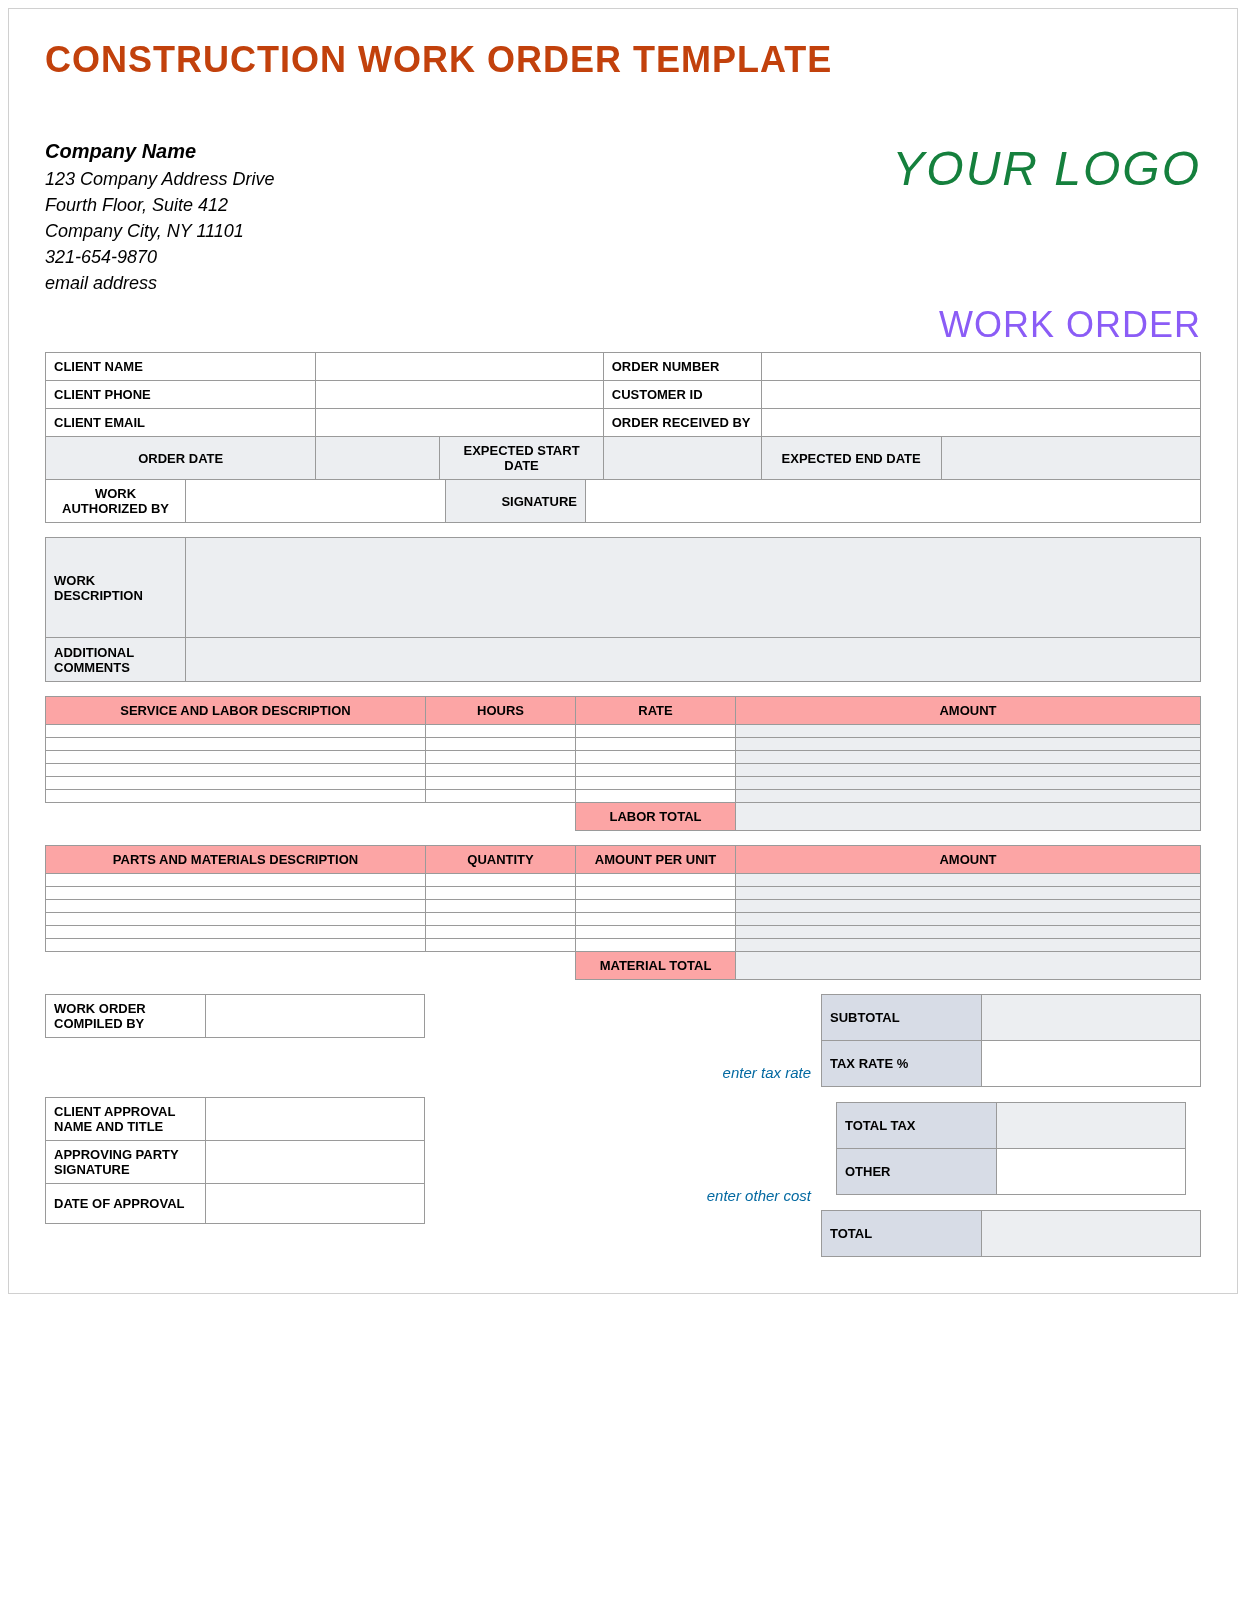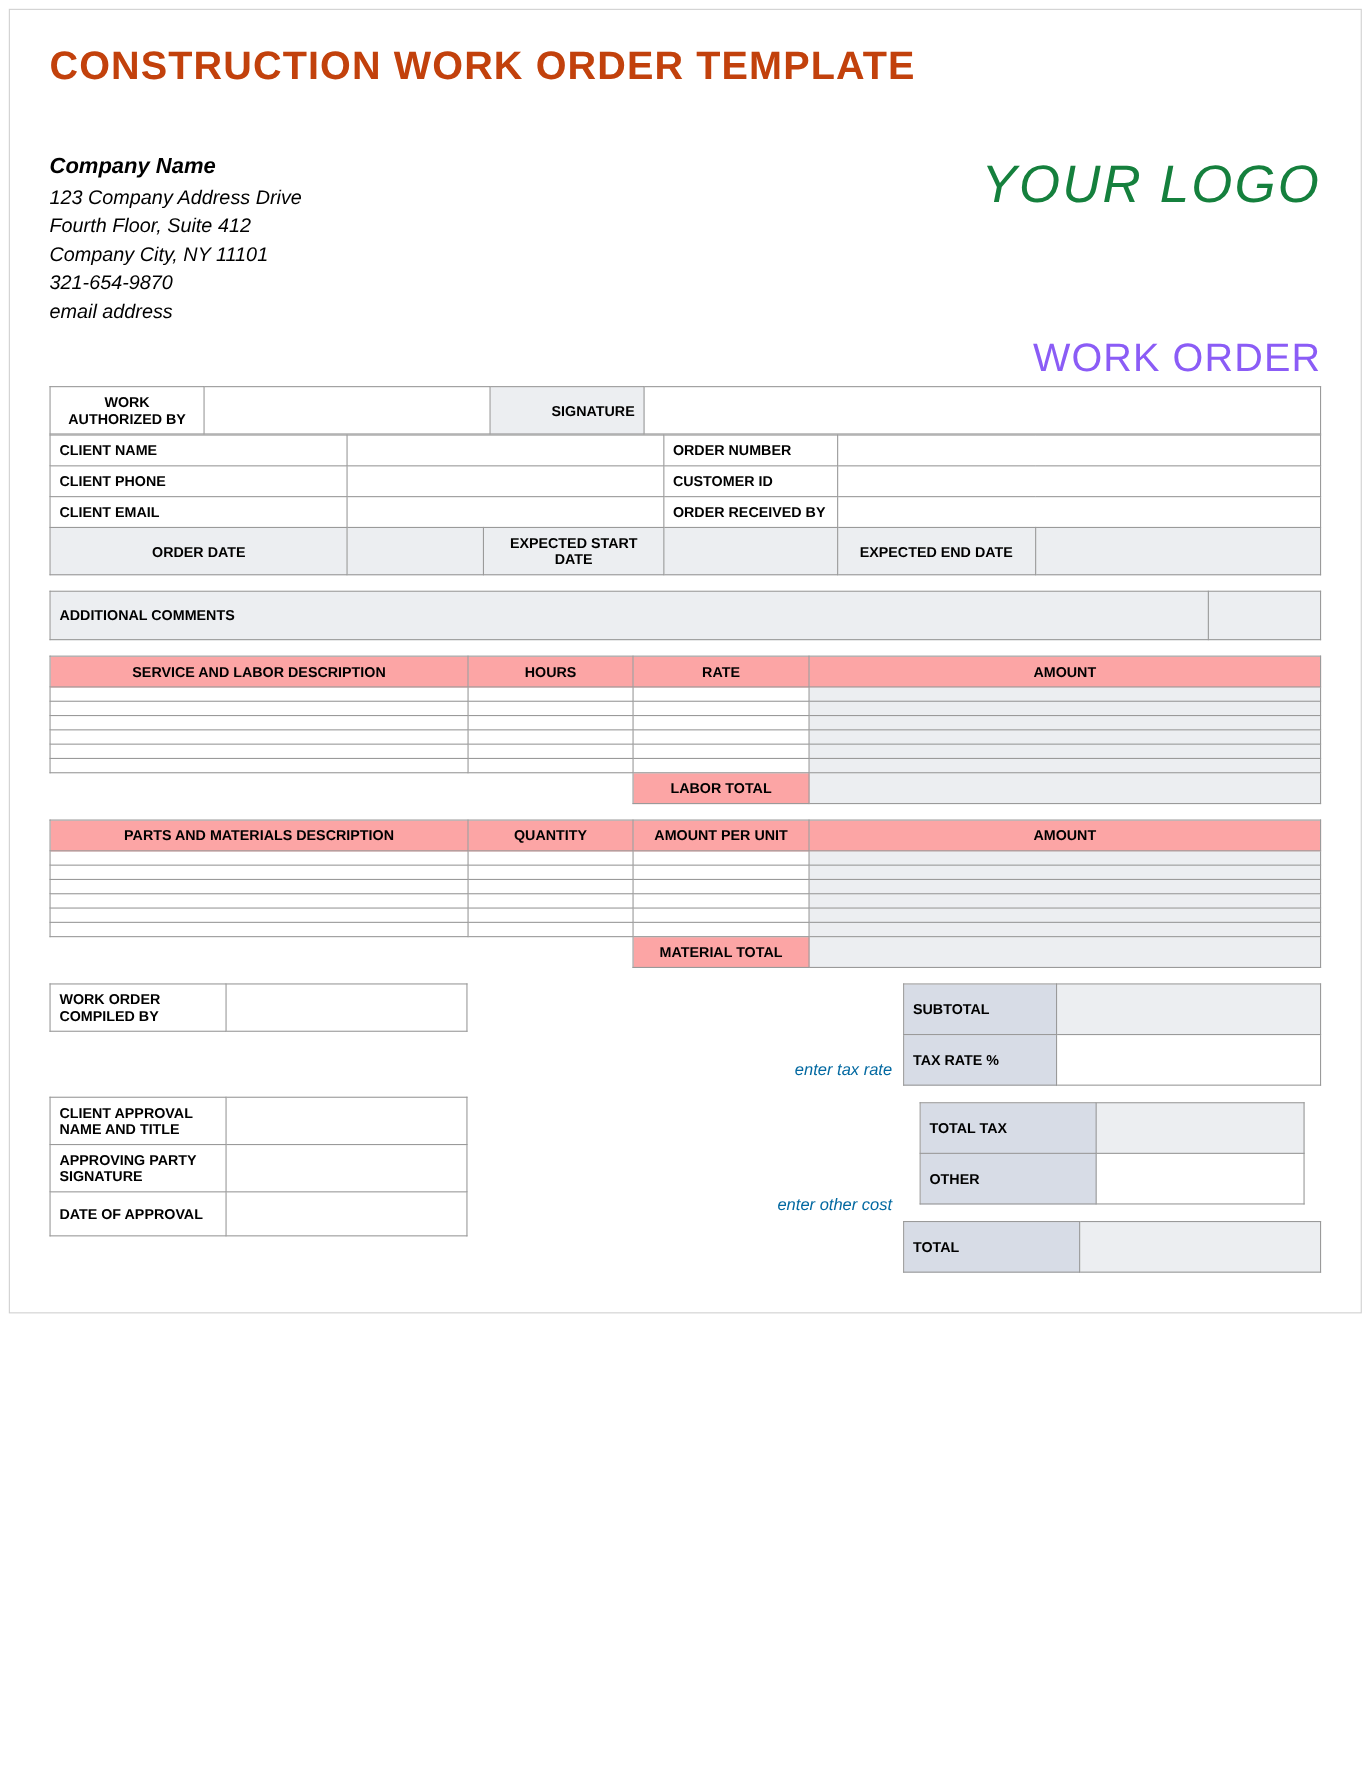--- a/index.html
+++ b/index.html
@@ -94,31 +94,20 @@
       <div>Fourth Floor, Suite 412</div>
       <div>Company City, NY  11101</div>
       <div>321-654-9870</div>
       <div>email address</div>
     </div>
     <div class="logo-placeholder">YOUR LOGO</div>
   </div>
 
   <div class="work-order-label">WORK ORDER</div>
 
-  <table style="margin-top:-1px">
-    <tbody>
-        <tr>
-      <td class="lbl-c" style="width:140px">WORK AUTHORIZED BY</td>
-      <td style="width:260px"></td>
-      <td class="lbl-c grayhdr" style="width:140px;text-align:right">SIGNATURE</td>
-      <td></td>
-    </tr>
-  </tbody>
-    </table>
-
   <table>
     <tbody>
         <tr>
       <td class="lbl" style="width:130px">CLIENT NAME</td>
       <td colspan="2"></td>
       <td class="lbl" style="width:140px">ORDER NUMBER</td>
       <td colspan="2"></td>
     </tr>
     <tr>
       <td class="lbl">CLIENT PHONE</td>
@@ -136,24 +125,39 @@
       <td class="lbl-c grayhdr" style="width:240px" colspan="1">ORDER DATE</td>
       <td class="grayhdr" style="width:110px"></td>
       <td class="lbl-c grayhdr" style="width:145px">EXPECTED START DATE</td>
       <td class="grayhdr"></td>
       <td class="lbl-c grayhdr" style="width:160px">EXPECTED END DATE</td>
       <td class="grayhdr" style="width:230px"></td>
     </tr>
   </tbody>
     </table>
 
+  <table style="margin-top:-1px">
+    <tbody>
+        <tr>
+      <td class="lbl-c" style="width:140px">WORK AUTHORIZED BY</td>
+      <td style="width:260px"></td>
+      <td class="lbl-c grayhdr" style="width:140px;text-align:right">SIGNATURE</td>
+      <td></td>
+    </tr>
+  </tbody>
+    </table>
+
   <div class="spacer"></div>
 
   <table>
     <tbody>
+        <tr class="tall">
+      <td class="lbl grayhdr" style="width:140px">WORK DESCRIPTION</td>
+      <td class="grayhdr"></td>
+    </tr>
     <tr>
       <td class="lbl grayhdr" style="height:44px">ADDITIONAL COMMENTS</td>
       <td class="grayhdr"></td>
     </tr>
   </tbody>
     </table>
 
   <div class="spacer"></div>
 
   <table>
@@ -278,21 +282,21 @@
         </tbody>
             </table>
       </td>
 
       <td class="noborder italic-hint" style="vertical-align:bottom">enter tax rate</td>
 
       <td class="noborder" style="width:380px; vertical-align:top; padding:0">
         <table class="sumrow">
           <tbody>
                 <tr>
-            <td class="sumlbl" style="width:139px">SUBTOTAL</td>
+            <td class="sumlbl" style="width:160px">SUBTOTAL</td>
             <td class="sumval"></td>
           </tr>
           <tr>
             <td class="sumlbl">TAX RATE %</td>
             <td class="sumval-w"></td>
           </tr>
         </tbody>
             </table>
       </td>
     </tr>

